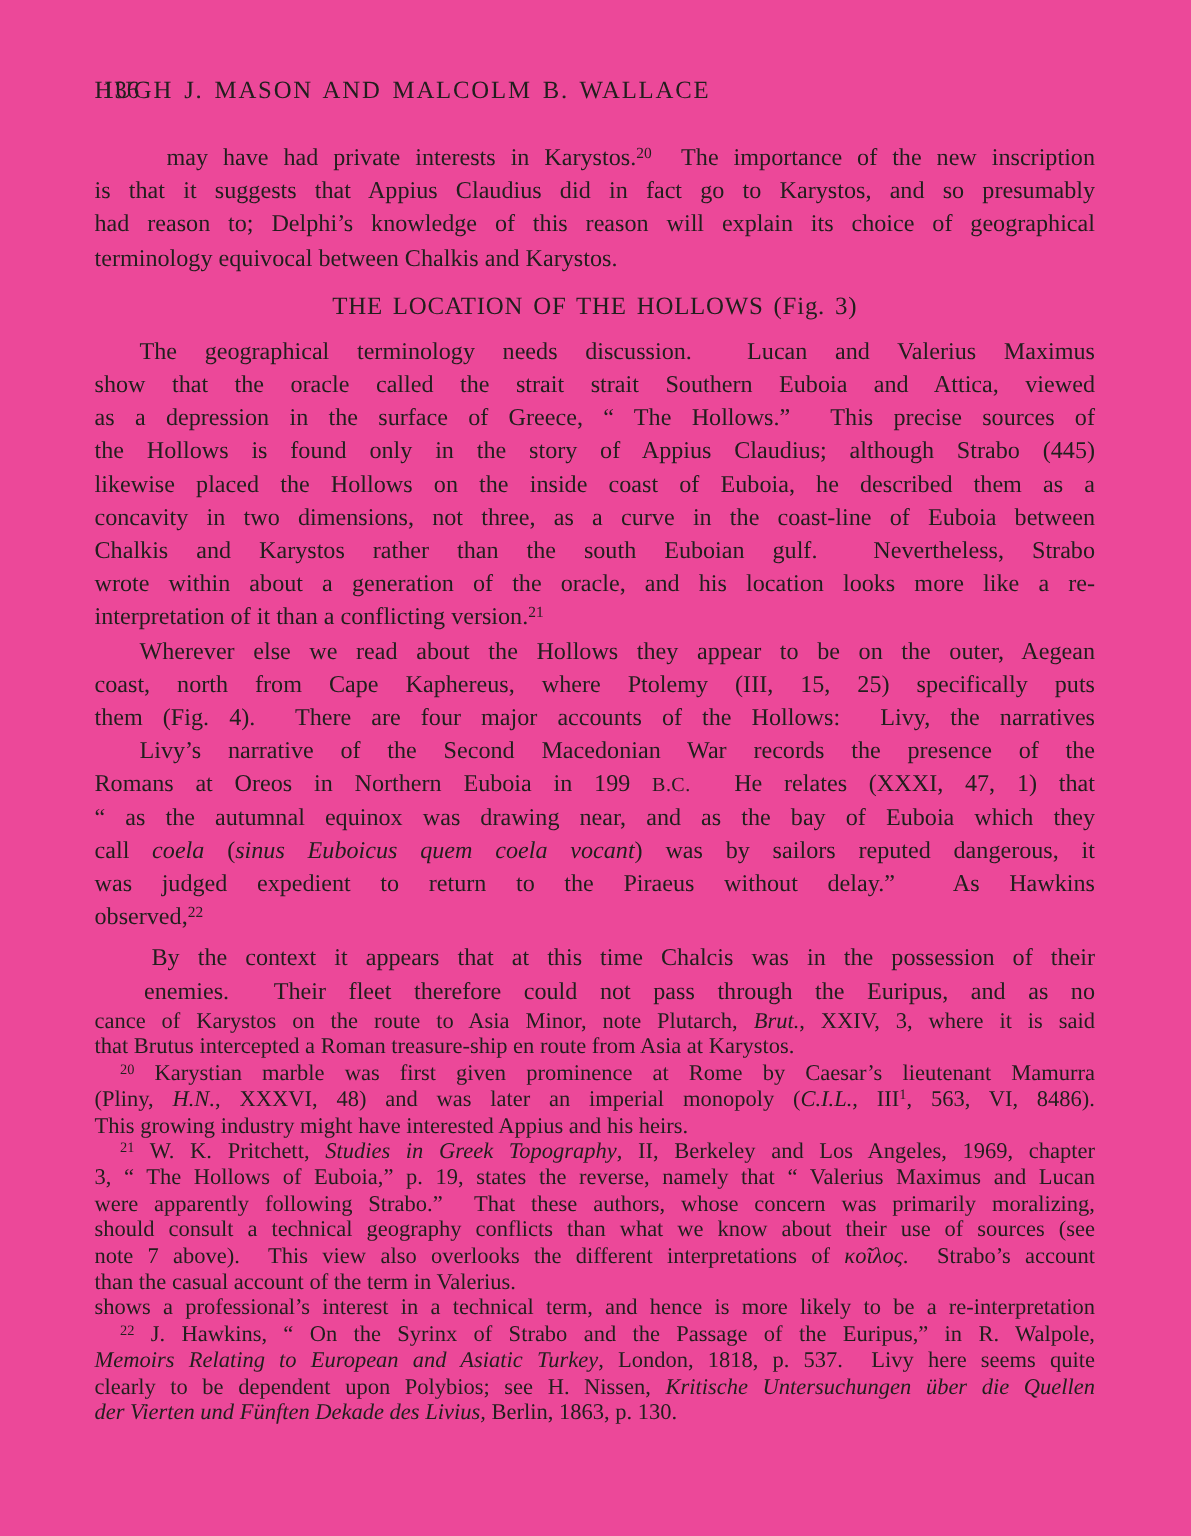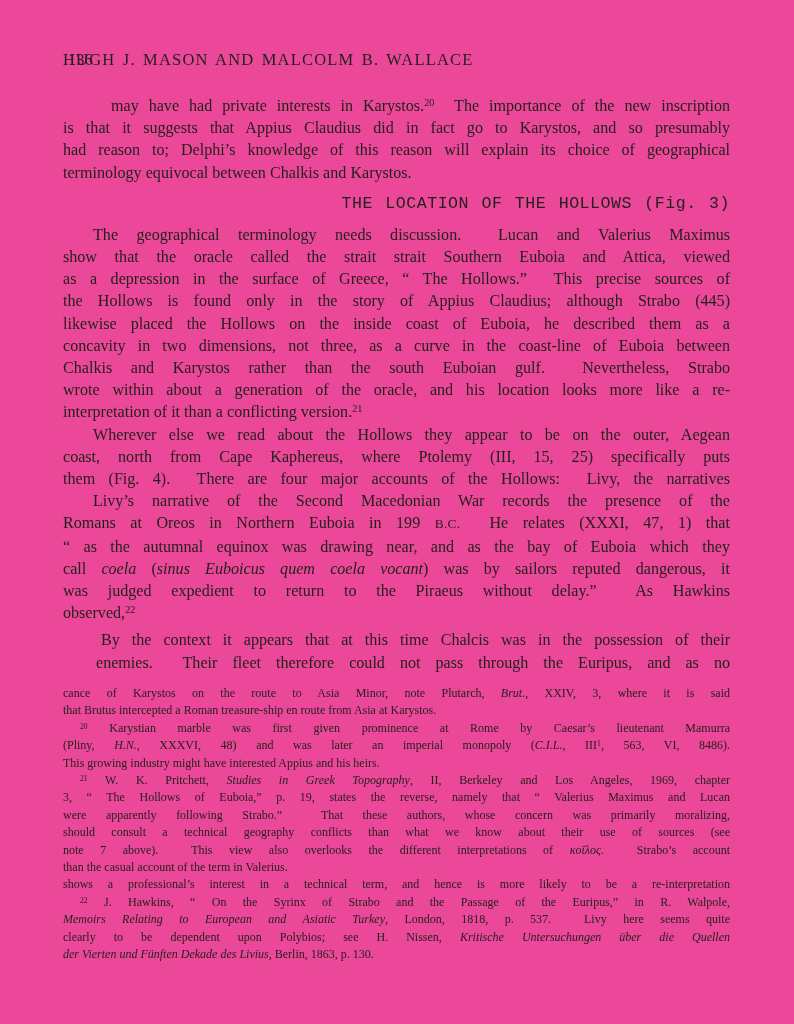--- a/index.html
+++ b/index.html
@@ -37,32 +37,31 @@
   .line {
     text-align: justify;
     text-align-last: justify;
     -moz-text-align-last: justify;
     white-space: pre-wrap;
   }
   .line.last { text-align-last: left; -moz-text-align-last: left; }
   .par .line.first { text-indent: 30px; }
   .par0 .line.first { text-indent: 0; margin-left: 48px; }
   .heading {
-    text-align: right;
+    text-align: center;
     font-size: 16.6px;
     letter-spacing: 0.5px;
     word-spacing: 2px;
     margin: 9px 0 9px 0;
     line-height: 22px;
-    font-family: Liberation Mono, monospace;
   }
   .quote { margin: 5px 0 0 33px; }
   .quote .line.first { text-indent: 5px; font-family: Liberation Serif, serif; }
   
-  .footnotes { margin-top: 11px; font-size: 12px; line-height: 17.4px; }
+  .footnotes { margin-top: 0; font-size: 15px; line-height: 17.4px; }
   .note .line.first-indent { text-indent: 17px; }
   .i { font-style: italic; }
   .sup {
     font-size: 0.64em;
     vertical-align: 0.45em;
     line-height: 0;
     letter-spacing: 0;
   }
   .sc { font-size: 0.83em; letter-spacing: 0.3px; }
 </style>

